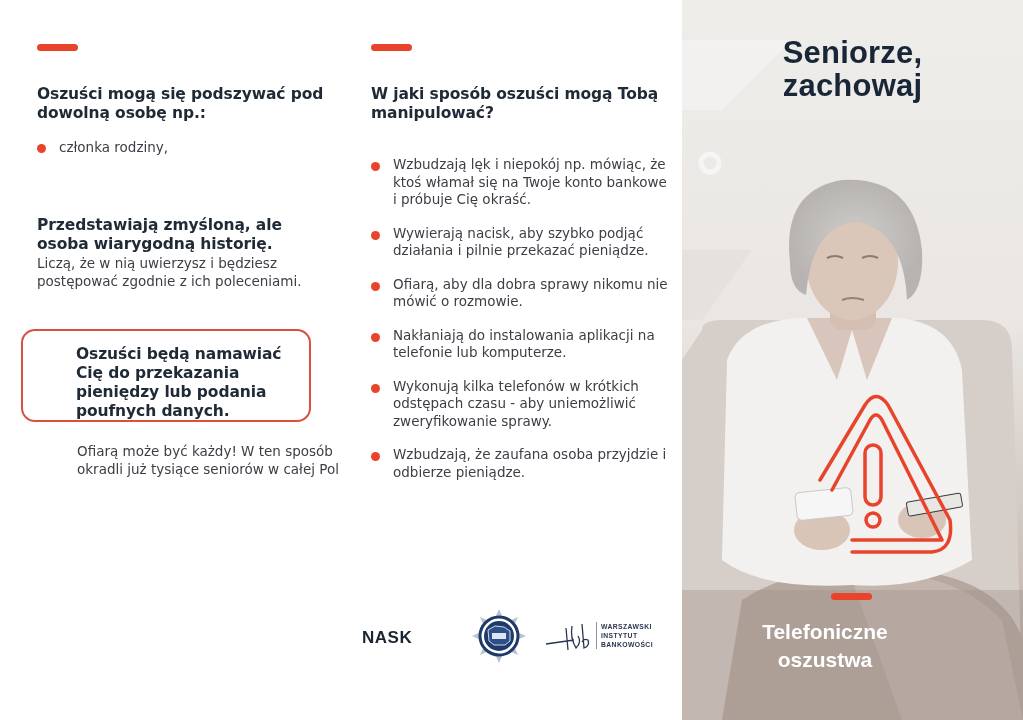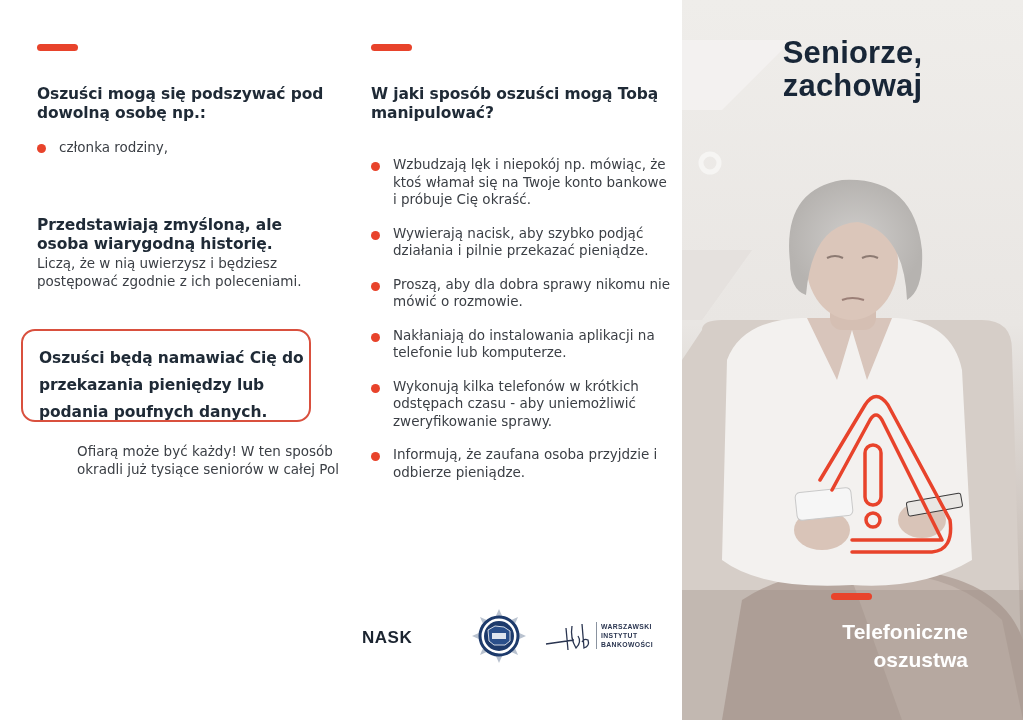--- a/index.html
+++ b/index.html
@@ -26,41 +26,41 @@
 
   
   .p1 .dash { left: 37px; top: 44px; }
   .p1 .h1 { position: absolute; left: 37px; top: 85px; width: 290px; }
   .p1 .list1 { position: absolute; left: 37px; top: 124px; width: 290px; }
   .p1 .list1 li { padding-left: 22px; margin-top: 15px; }
   .p1 .list1 li .dot { left: 0; top: 5px; }
   .p1 .h2 { position: absolute; left: 37px; top: 216px; width: 290px; }
   .p1 .t2 { position: absolute; left: 37px; top: 255px; width: 290px; }
   .callout { position: absolute; left: 21px; top: 329px; width: 290px; height: 93px; border: 2px solid #d9503e; border-radius: 14px; padding: 14px 0 0 16px; }
-  .callout .h { font-size: 15.5px; line-height: 27px; }
+  .callout .h { font-size: 15.5px; line-height: 19px; margin-left: 37px; }
   .p1 .t3 { position: absolute; left: 37px; top: 443px; width: 290px; margin-left: 40px; }
 
   
   .p2 .dash { left: 33px; top: 44px; }
   .p2 .h1 { position: absolute; left: 33px; top: 85px; width: 300px; }
   .p2 .list2 { position: absolute; left: 33px; top: 156px; width: 300px; }
   .p2 .list2 li { padding-left: 22px; margin-bottom: 16px; }
   .p2 .list2 li .dot { left: 0; top: 6px; }
 
   .logos { position: absolute; left: 0; top: 602px; width: 344px; height: 70px; }
   .nask { position: absolute; left: 24px; top: 26px; font-weight: bold; font-size: 17px; letter-spacing: 0.5px; color: #1b2430; font-family: "Liberation Sans", sans-serif; }
   .cbzc { position: absolute; left: 133px; top: 6px; width: 56px; height: 56px; }
   .wib { position: absolute; left: 206px; top: 14px; width: 120px; height: 44px; }
   .wib-text { position: absolute; left: 52px; top: 6px; border-left: 1px solid #8a93a0; padding-left: 4px; font-size: 6.8px; line-height: 9px; font-weight: bold; color: #2a3550; letter-spacing: 0.4px; font-family: "Liberation Sans", sans-serif; }
 
   
   .bgsvg { position: absolute; left: 0; top: 0; }
   .title3 { position: absolute; left: 0; top: 36px; width: 341px; text-align: center; font-family: "Liberation Sans", sans-serif; font-weight: bold; font-size: 31px; line-height: 33px; color: #182637; letter-spacing: 0.2px; }
   .dash3 { left: 149px; top: 593px; }
-  .subtitle3 { position: absolute; left: 0; top: 618px; width: 286px; text-align: right; font-family: "Liberation Sans", sans-serif; font-weight: bold; font-size: 21px; line-height: 28px; color: #ffffff; }
+  .subtitle3 { position: absolute; left: 0; top: 618px; width: 286px; text-align: center; font-family: "Liberation Sans", sans-serif; font-weight: bold; font-size: 21px; line-height: 28px; color: #ffffff; }
 </style>
 </head>
 <body>
 
 <section class="panel p1">
   <div class="dash"></div>
   <h2 class="h h1">Oszuści mogą się podszywać pod dowolną osobę np.:</h2>
   <ul class="bul list1 t">
     <li><span class="dot"></span><span>członka rodziny,</span></li>
   </ul>
@@ -73,24 +73,24 @@
 </section>
 
 <div class="fold fold1"></div>
 
 <section class="panel p2">
   <div class="dash"></div>
   <h2 class="h h1">W jaki sposób oszuści mogą Tobą manipulować?</h2>
   <ul class="bul list2 t">
     <li><span class="dot"></span><span>Wzbudzają lęk i niepokój np. mówiąc, że ktoś włamał się na Twoje konto bankowe i próbuje Cię okraść.</span></li>
     <li><span class="dot"></span><span>Wywierają nacisk, aby szybko podjąć działania i pilnie przekazać pieniądze.</span></li>
-    <li><span class="dot"></span><span>Proszą, aby dla dobra sprawy nikomu nie mówić o rozmowie.</span></li>
+    <li><span class="dot"></span><span>Ofiarą, aby dla dobra sprawy nikomu nie mówić o rozmowie.</span></li>
     <li><span class="dot"></span><span>Nakłaniają do instalowania aplikacji na telefonie lub komputerze.</span></li>
     <li><span class="dot"></span><span>Wykonują kilka telefonów w krótkich odstępach czasu - aby uniemożliwić zweryfikowanie sprawy.</span></li>
-    <li><span class="dot"></span><span>Informują, że zaufana osoba przyjdzie i odbierze pieniądze.</span></li>
+    <li><span class="dot"></span><span>Wzbudzają, że zaufana osoba przyjdzie i odbierze pieniądze.</span></li>
   </ul>
 
   <div class="logos">
     <div class="nask">NASK</div>
     <svg class="cbzc" viewBox="0 0 56 56">
       <g fill="#b9c2cf">
         <polygon points="28,1 32,10 24,10"></polygon>
         <polygon points="28,55 32,46 24,46"></polygon>
         <polygon points="1,28 10,24 10,32"></polygon>
         <polygon points="55,28 46,24 46,32"></polygon>

